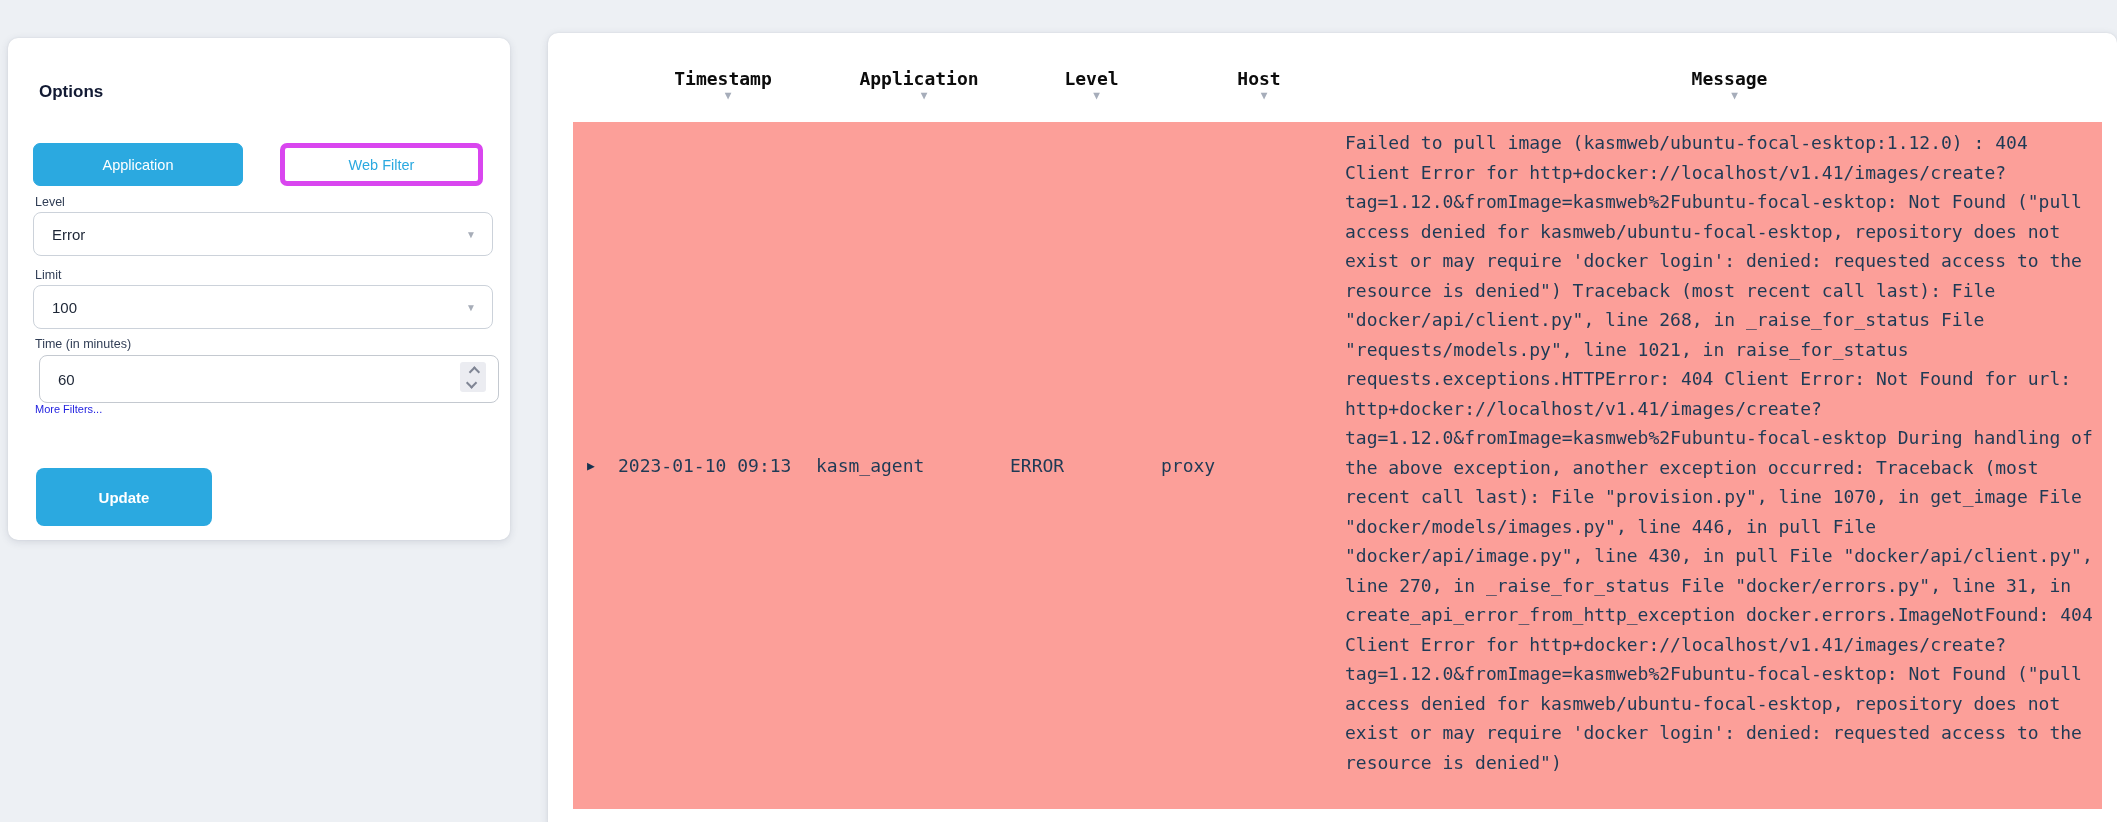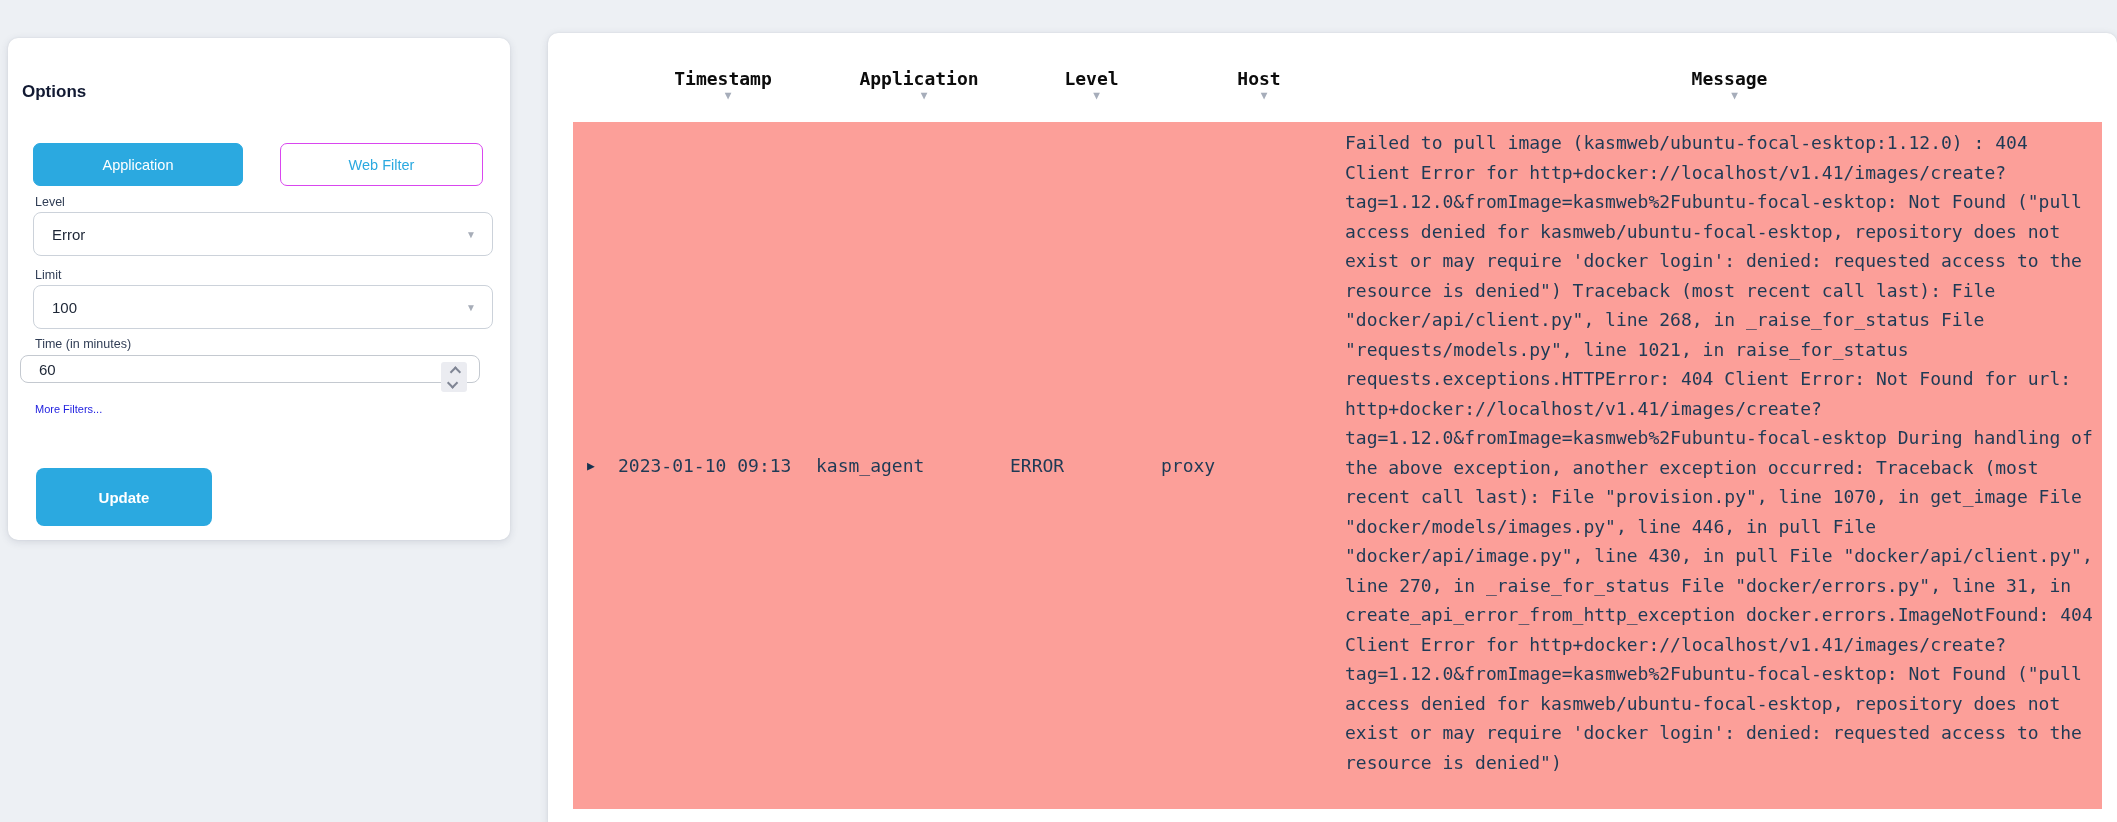--- a/index.html
+++ b/index.html
@@ -11,38 +11,38 @@
     color:#1c2a44;
   }
   .card {
     position:absolute;
     background:#ffffff;
     border-radius:10px;
     box-shadow:0 2px 8px rgba(40,50,80,0.13), 0 0 2px rgba(40,50,80,0.10);
   }
 
   
-  #options-card { left:8px; top:38px; width:502px; height:502px; padding:44px 25px 0 14px; }
+  #options-card { left:8px; top:38px; width:502px; height:502px; padding:44px 25px 0 31px; }
   .options-title { font-size:17px; font-weight:bold; color:#121a33; }
   .tab-row { position:absolute; left:25px; top:105px; width:452px; display:flex; }
   .tab-btn {
     height:43px; border-radius:7px; font-size:14.5px;
     display:flex; align-items:center; justify-content:center; cursor:pointer;
   }
   .tab-btn.active { width:210px; background:#2ba9e0; color:#ffffff; border:1px solid #2ba9e0; }
-  .tab-btn.inactive { width:203px; margin-left:37px; background:#ffffff; color:#2ba9e0; border:1px solid #d946ef; }
+  .tab-btn.inactive { width:203px; margin-left:37px; background:#ffffff; color:#2ba9e0; border:5px solid #d946ef; }
   .field-label { position:absolute; left:27px; font-size:12.5px; color:#303d55; }
   .select-box {
     position:absolute; left:25px; width:460px; height:44px;
     background:#fff; border:1px solid #ccd2da; border-radius:8px;
     display:flex; align-items:center; padding:0 18px; font-size:15px; color:#1d2636;
     cursor:pointer;
   }
   .select-caret { position:absolute; right:16px; color:#a7adb8; font-size:10px; }
-  .num-input-wrap { position:absolute; left:12px; width:460px; height:28px; }
+  .num-input-wrap { position:absolute; left:31px; width:460px; height:48px; }
   .num-input {
     width:100%; height:100%; border:1px solid #c4c9d0; border-radius:8px;
     padding:0 18px; font-size:15px; color:#1d2636; font-family:"Liberation Sans",sans-serif;
     background:#fff; outline:none;
   }
   .spinner {
     position:absolute; right:13px; top:7px; width:26px; height:30px;
     background:#ebecf1; border-radius:3px; display:flex; flex-direction:column;
     align-items:center; justify-content:center; gap:3px; cursor:pointer;
   }

